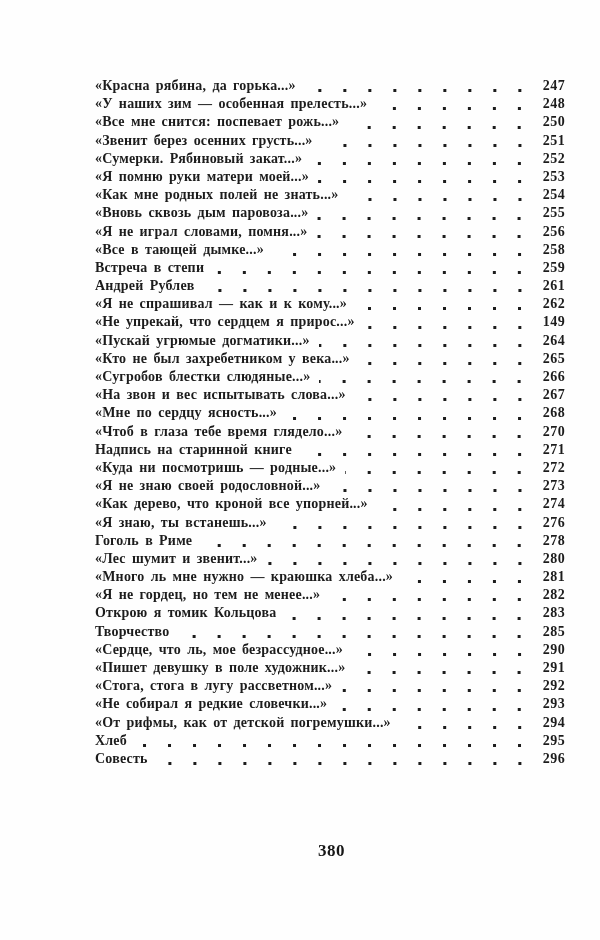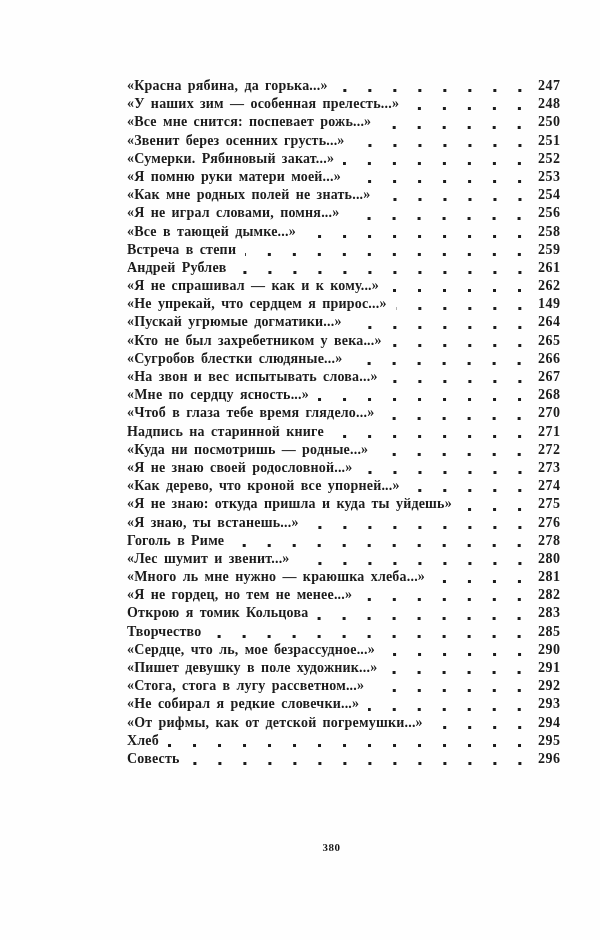--- a/index.html
+++ b/index.html
@@ -23,51 +23,50 @@
     top: 78px;
   }
   .toc-row {
     display: flex;
     align-items: baseline;
     height: 18.2px;
     font-size: 14px;
     font-weight: 700;
     white-space: nowrap;
     overflow: hidden;
-    margin-left: 32px;
   }
   .toc-title {
     flex: 0 0 auto;
     letter-spacing: 0.2px;
     word-spacing: 2.5px;
   }
   .toc-dots {
     flex: 1 1 auto;
     align-self: stretch;
     margin-left: 9px;
     margin-right: 4px;
     background-image: radial-gradient(circle, #1c1c1c 1.45px, rgba(0,0,0,0) 1.9px);
     background-size: 25px 5px;
     background-repeat: repeat-x;
     background-position: right 2px bottom 3px;
   }
   .toc-page {
     flex: 0 0 32px;
-    text-align: left;
+    text-align: center;
     font-size: 14px;
     font-weight: 700;
     letter-spacing: 0.5px;
   }
   .folio {
     position: absolute;
     top: 841px;
     left: 95px;
     width: 473px;
     text-align: center;
-    font-size: 11px;
+    font-size: 17px;
     font-weight: 700;
     letter-spacing: 0.5px;
     color: #171717;
   }
 </style>
 </head>
 <body>
 
 <div class="page">
 
@@ -108,20 +107,25 @@
     <span class="toc-dots"></span>
     <span class="toc-page">253</span>
   </div>
 
   <div class="toc-row">
     <span class="toc-title">«Как мне родных полей не знать...»</span>
     <span class="toc-dots"></span>
     <span class="toc-page">254</span>
   </div>
 
+  <div class="toc-row">
+    <span class="toc-title">«Вновь сквозь дым паровоза...»</span>
+    <span class="toc-dots"></span>
+    <span class="toc-page">255</span>
+  </div>
 
   <div class="toc-row">
     <span class="toc-title">«Я не играл словами, помня...»</span>
     <span class="toc-dots"></span>
     <span class="toc-page">256</span>
   </div>
 
 
   <div class="toc-row">
     <span class="toc-title">«Все в тающей дымке...»</span>
@@ -206,25 +210,20 @@
     <span class="toc-dots"></span>
     <span class="toc-page">273</span>
   </div>
 
   <div class="toc-row">
     <span class="toc-title">«Как дерево, что кроной все упорней...»</span>
     <span class="toc-dots"></span>
     <span class="toc-page">274</span>
   </div>
 
-  <div class="toc-row">
-    <span class="toc-title">«Я не знаю: откуда пришла и куда ты уйдешь»</span>
-    <span class="toc-dots"></span>
-    <span class="toc-page">275</span>
-  </div>
 
   <div class="toc-row">
     <span class="toc-title">«Я знаю, ты встанешь...»</span>
     <span class="toc-dots"></span>
     <span class="toc-page">276</span>
   </div>
 
 
   <div class="toc-row">
     <span class="toc-title">Гоголь в Риме</span>

